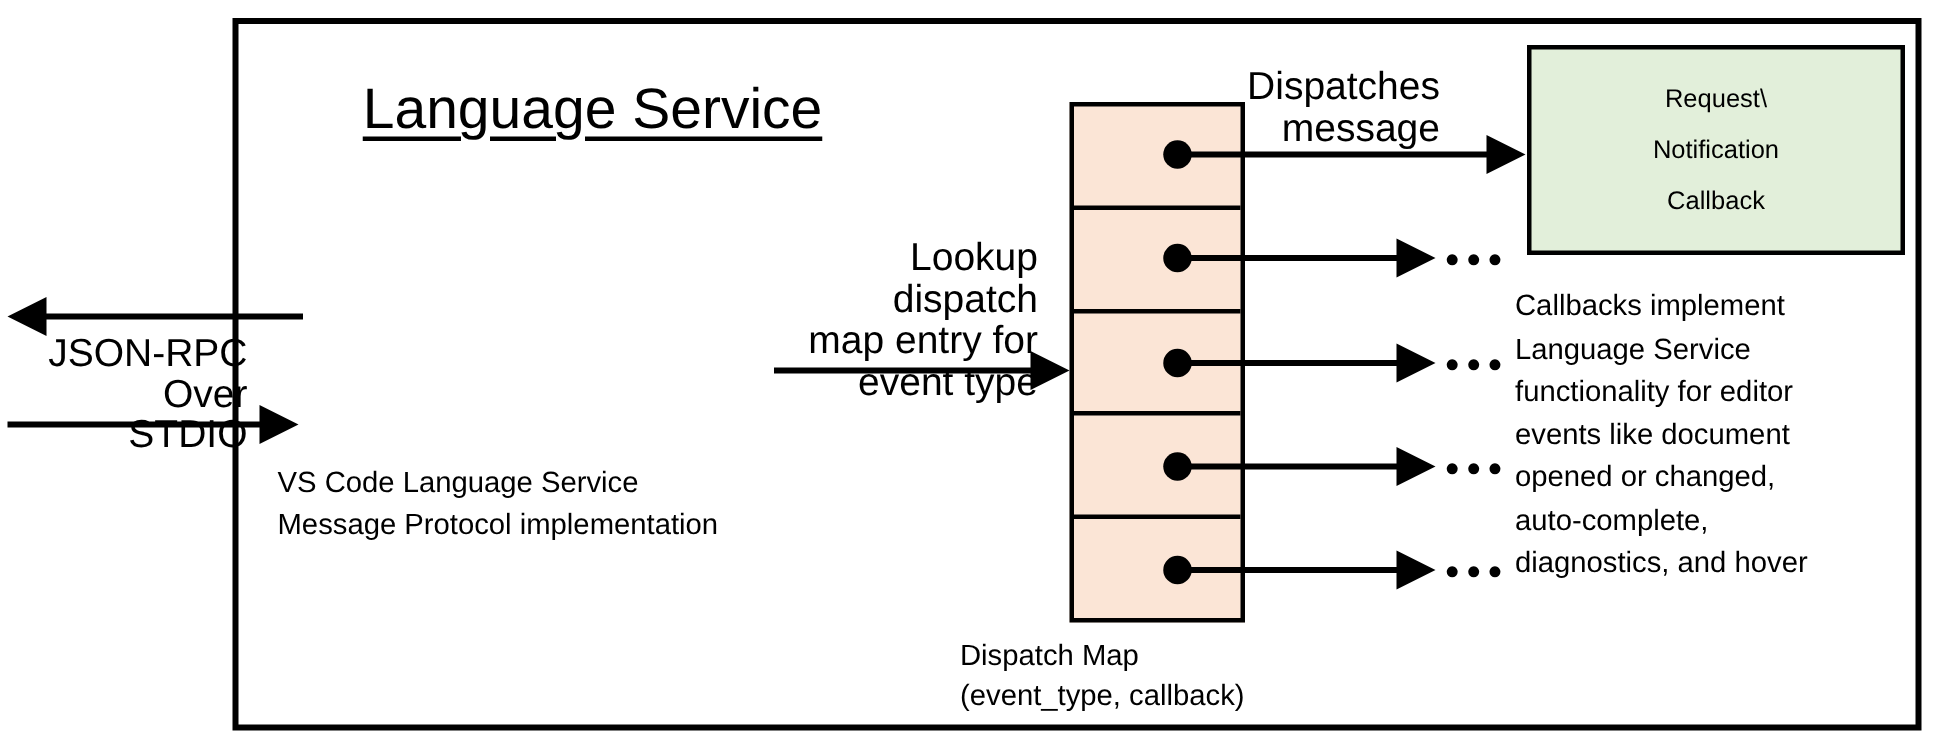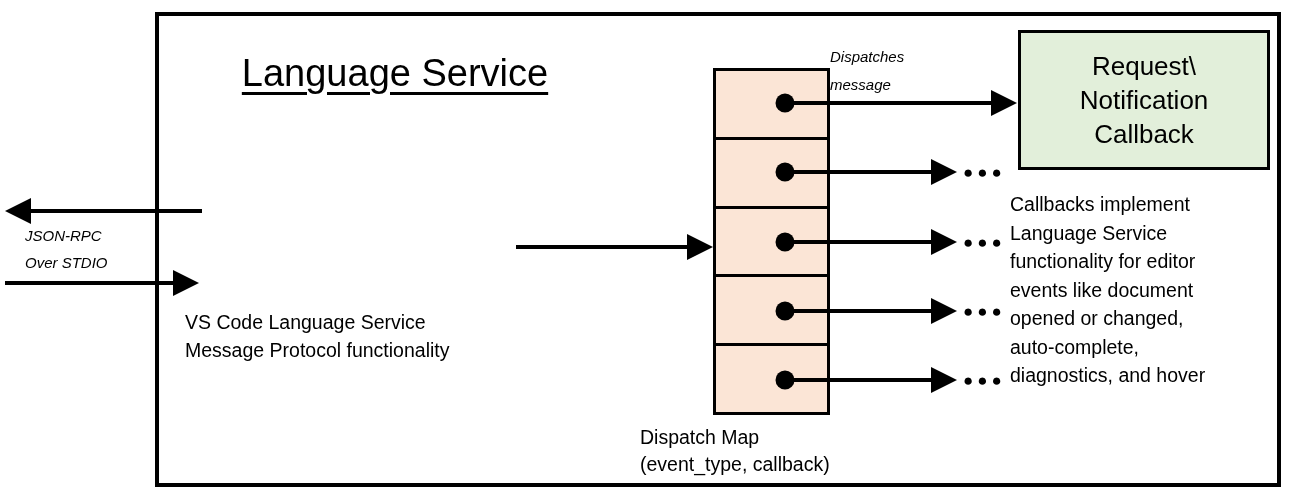--- a/index.html
+++ b/index.html
@@ -49,39 +49,38 @@
   }
   .reader-box {
     left: 200px; top: 192px;
     width: 316px; height: 106px;
     font-size: 26px;
     line-height: 36px;
   }
   .callback-box {
     left: 1018px; top: 30px;
     width: 252px; height: 140px;
-    font-size: 26px;
+    font-size: 17px;
     line-height: 34px;
   }
 
   .caption {
     position: absolute;
     text-align: left;
     font-size: 19.5px;
     line-height: 28px;
   }
   .reader-caption { left: 185px; top: 308px; width: 346px; }
   .map-caption    { left: 640px; top: 424px; width: 262px; line-height: 27px; }
   .callback-caption { left: 1010px; top: 190px; width: 268px; line-height: 28.5px; }
 
   .flow-label {
     position: absolute;
-    text-align: left;
-    font-style: italic;
-    font-size: 15px;
+    text-align: right;
+    font-size: 26px;
     line-height: 27px;
   }
   .io-label        { left: 25px;  top: 222px; width: 140px; }
   .lookup-label    { left: 520px; top: 158px; width: 172px; line-height: 27.5px; }
   .dispatch-label  { left: 830px; top: 43px;  width: 130px; line-height: 28px; }
 
   .dispatch-map {
     position: absolute;
     left: 713px; top: 68px;
     width: 117px; height: 347px;
@@ -122,22 +121,25 @@
   <div class="outer-box"></div>
 
   <div class="title-wrap">
     <span class="title bound">Language Service</span>
   </div>
 
   <div class="flow-label io-label bound">JSON-RPC
 Over STDIO</div>
 
   <div class="caption reader-caption bound">VS Code Language Service
-Message Protocol functionality</div>
-
+Message Protocol implementation</div>
+
+  <div class="flow-label lookup-label bound">Lookup dispatch
+map entry for
+event type</div>
 
   <div class="dispatch-map" style="background-color: rgb(251, 229, 214);">
       <div class="map-cell"></div>
       <div class="map-cell"></div>
       <div class="map-cell"></div>
       <div class="map-cell"></div>
       <div class="map-cell"></div>
     </div>
   <div class="caption map-caption bound">Dispatch Map
 (event_type, callback)</div>

